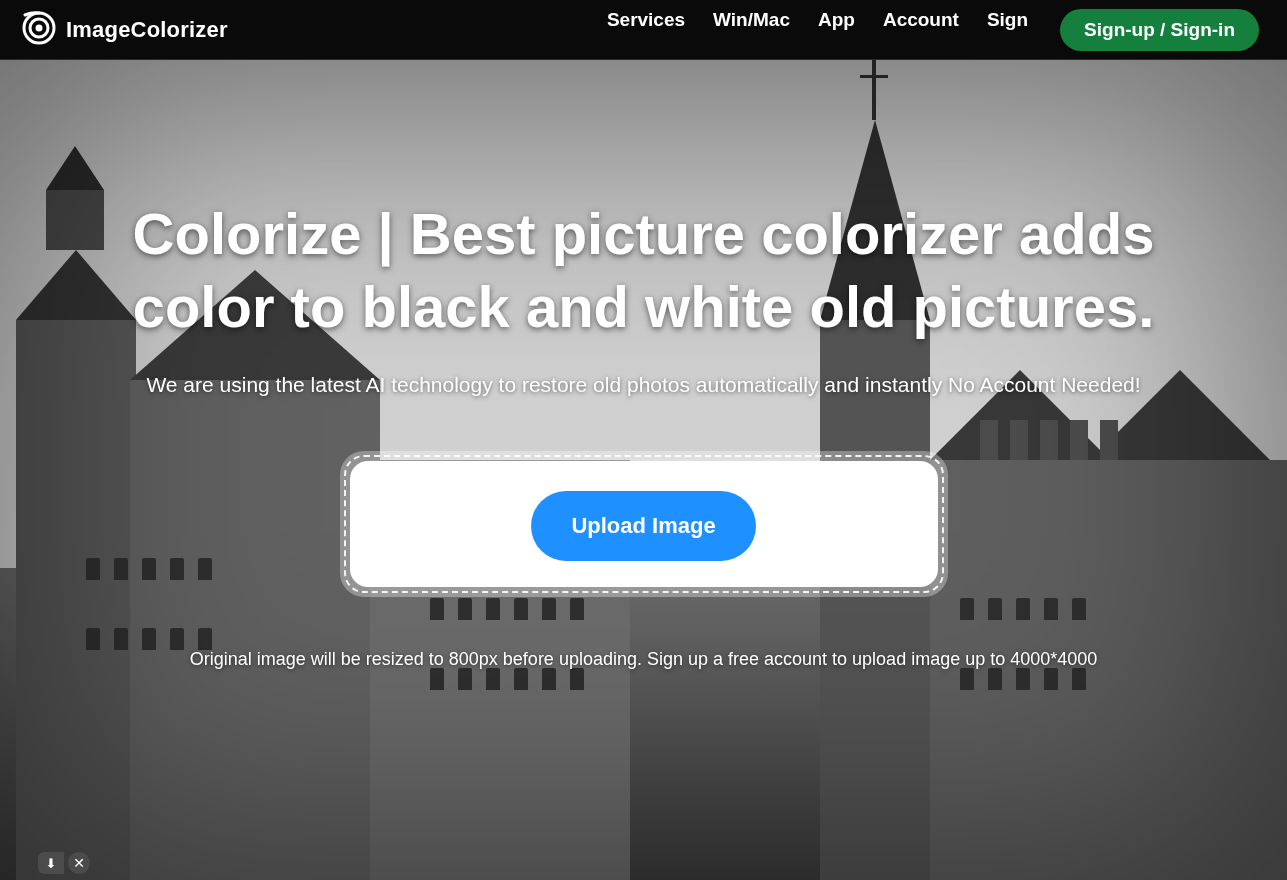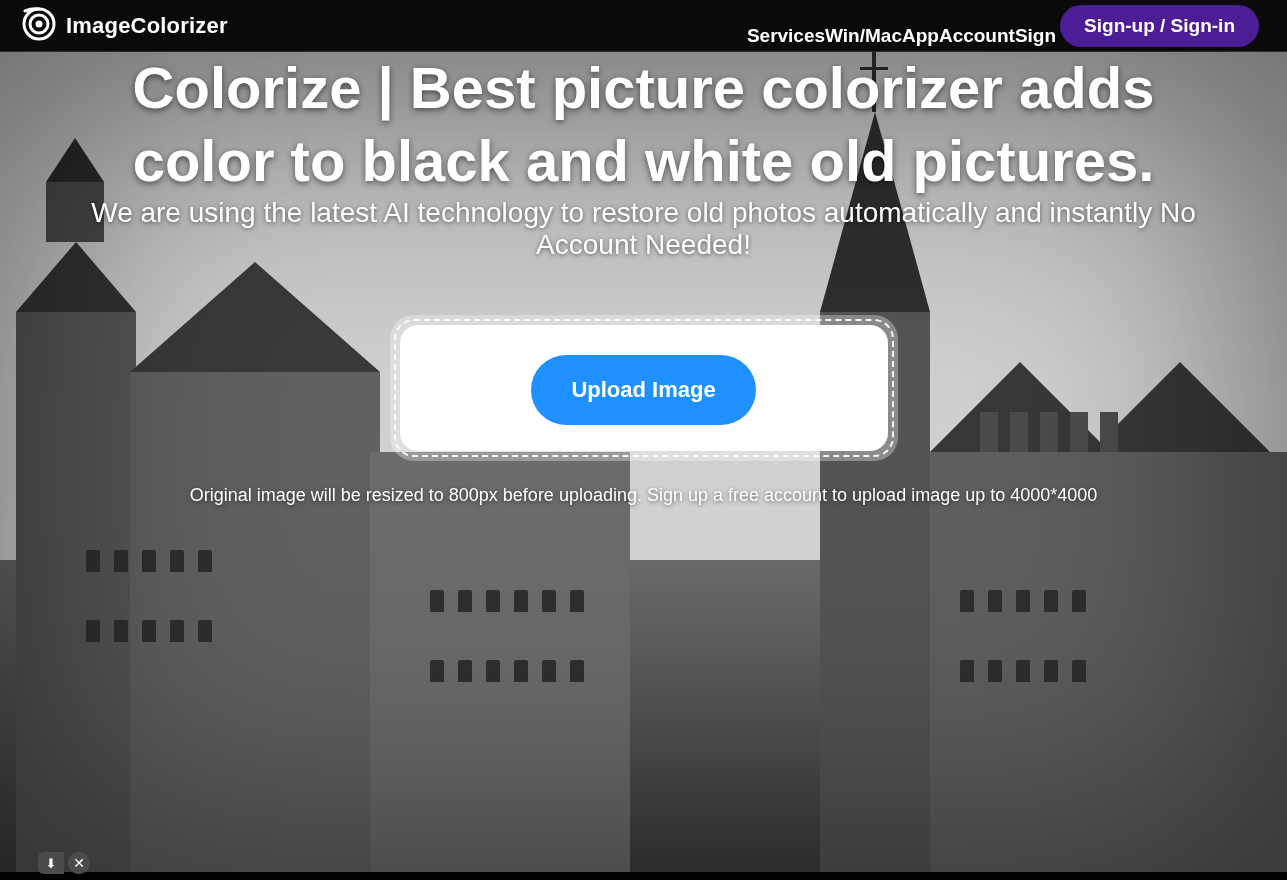--- a/index.html
+++ b/index.html
@@ -3,21 +3,21 @@
 <meta charset="utf-8">
 <style>
   * { margin: 0; padding: 0; box-sizing: border-box; }
   html, body { width: 100%; height: 100%; font-family: "Segoe UI", Arial, Helvetica, sans-serif; }
   body { background: #000; overflow: hidden; }
 
   
   .header {
     position: relative;
     z-index: 30;
-    height: 52px;
+    height: 60px;
     background: #0a0a0a;
     display: flex;
     align-items: center;
     padding: 0 28px 0 22px;
     border-bottom: 1px solid #2a2a2a;
   }
   .brand {
     display: flex;
     align-items: center;
     gap: 10px;
@@ -25,31 +25,32 @@
   }
   .brand-text {
     color: #fff;
     font-size: 22px;
     font-weight: 700;
     letter-spacing: 0.2px;
   }
   .nav {
     margin-left: auto;
     display: flex;
-    align-items: flex-end;
+    align-items: flex-start;
+    gap: 28px;
   }
   .nav a {
     color: #fff;
     text-decoration: none;
     font-size: 19px;
     font-weight: 700;
     cursor: pointer;
   }
   .signup-btn {
-    background: #4c1d95;
+    background: #15803d;
     color: #fff;
     border: none;
     border-radius: 999px;
     padding: 10px 24px;
     font-size: 19px;
     font-weight: 700;
     cursor: pointer;
     margin-left: 4px;
   }
 
@@ -63,41 +64,43 @@
   .hero-bg {
     position: absolute; inset: 0;
     z-index: 1;
   }
   .hero-content {
     position: relative;
     z-index: 10;
     width: 100%;
     max-width: 1160px;
     margin: 0 auto;
+    padding-top: 138px;
     text-align: center;
   }
   .hero-title {
     color: #fff;
     font-size: 58px;
     font-weight: 800;
     line-height: 1.25;
     text-shadow: 0 2px 6px rgba(0,0,0,0.55);
     padding: 0 20px;
   }
   .hero-sub {
+    margin-top: 30px;
     color: #ffffff;
-    font-size: 28px;
+    font-size: 21px;
     font-weight: 400;
     text-shadow: 0 1px 4px rgba(0,0,0,0.55);
   }
 
   
   .upload-wrap {
     margin: 54px auto 0;
-    width: 508px;
+    width: 608px;
     padding: 10px;
     border-radius: 24px;
     background: rgba(255,255,255,0.32);
     position: relative;
   }
   .upload-card {
     background: #fff;
     border-radius: 18px;
     padding: 30px 20px 26px;
     position: relative;
@@ -121,21 +124,21 @@
     font-weight: 600;
     cursor: pointer;
   }
   .upload-hint {
     margin-top: 22px;
     font-size: 20px;
     color: #111;
   }
 
   .resize-note {
-    margin-top: 24px;
+    margin-top: 52px;
     color: #fff;
     font-size: 18px;
     text-shadow: 0 1px 4px rgba(0,0,0,0.55);
   }
 
   
   .bl-pill {
     position: fixed;
     left: 38px;
     bottom: 6px;

